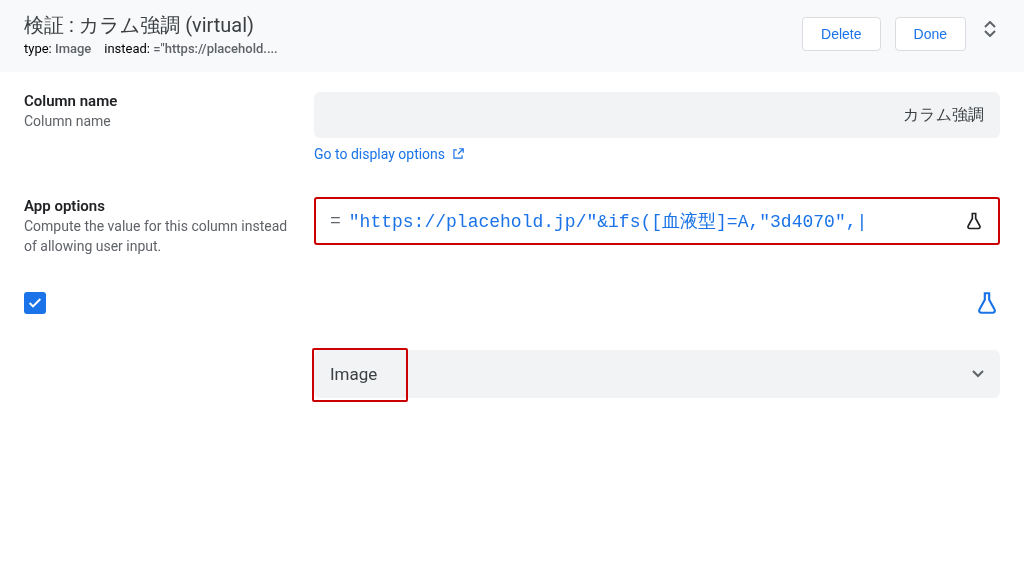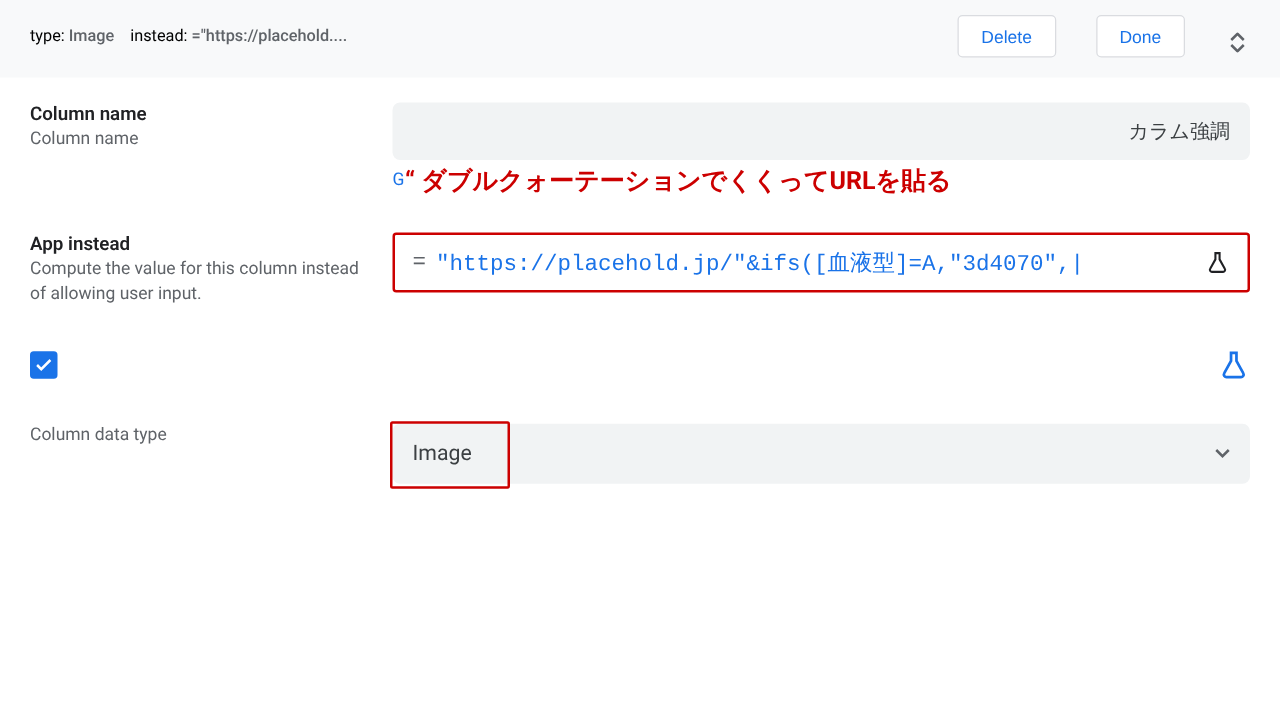--- a/index.html
+++ b/index.html
@@ -25,22 +25,22 @@
     margin-bottom: 2px;
   }
   .header-left .subtitle {
     font-size: 13px;
     color: #80868b;
   }
   .subtitle .lbl { color: #000000; }
   .subtitle .val { color: #5f6368; font-weight: 500; }
   .header-right {
     display: flex;
-    align-items: flex-end;
-    gap: 32px;
+    align-items: flex-start;
+    gap: 14px;
   }
   .btn {
     font-size: 14px;
     font-weight: 500;
     padding: 8px 18px;
     border: 1px solid #dadce0;
     background: #fff;
     border-radius: 4px;
     cursor: pointer;
     color: #1a73e8;
@@ -171,20 +171,21 @@
     pointer-events: none;
     border-radius: 2px;
   }
   svg { display: block; }
 </style>
 </head>
 <body>
 
 <div class="header">
   <div class="header-left">
+    <div class="title">検証 : カラム強調 (virtual)</div>
     <div class="subtitle">
       <span class="lbl">type:</span>
       <span class="val">Image</span>
       &nbsp;&nbsp;
       <span class="lbl">instead:</span>
       <span class="val">="https://placehold....</span>
     </div>
   </div>
   <div class="header-right">
     <button class="btn">Delete</button>
@@ -209,26 +210,25 @@
     </div>
     <div class="right">
       <input class="text-input" value="カラム強調" style="">
       <div class="opts-link">
         <span>Go to display options</span>
         <svg width="14" height="14" viewBox="0 0 24 24">
             <path fill="none" stroke="#1a73e8" stroke-width="2" d="M14 3h7v7M21 3l-9 9M10 5H5v14h14v-5"></path>
           </svg>
       </div>
     </div>
-    <div class="annotation">“ ダブルクォーテーションでくくってURLを貼る</div>
   </div>
 
   <div class="row">
     <div class="left">
-      <div class="field-title">App instead</div>
+      <div class="field-title">App options</div>
       <div class="field-desc">Compute the value for this column instead of allowing user input.</div>
     </div>
     <div class="right">
       <div class="formula-box">
         <span class="eq">=</span>
         <span class="str">"https://placehold.jp/"&amp;ifs([血液型]=A,"3d4070",|</span>
         <span class="beaker">
           <svg width="20" height="20" viewBox="0 0 24 24">
               <path fill="none" stroke="#202124" stroke-width="2" d="M9 3h6M10 3v6l-5 9a2 2 0 0 0 2 3h10a2 2 0 0 0 2-3l-5-9V3"></path>
             </svg>
@@ -247,21 +247,20 @@
       <span class="beaker-lg">
         <svg width="26" height="26" viewBox="0 0 24 24">
             <path fill="none" stroke="#1a73e8" stroke-width="2" d="M9 3h6M10 3v6l-5 9a2 2 0 0 0 2 3h10a2 2 0 0 0 2-3l-5-9V3"></path>
           </svg>
       </span>
     </div>
   </div>
 
   <div class="row" style="margin-bottom:0;">
     <div class="left">
-      <div class="field-desc">Column data type</div>
     </div>
     <div class="right">
       <div class="select-box">
         <div class="sel">
           <span>Image</span>
           <svg width="12" height="8" viewBox="0 0 12 8">
               <path d="M1 1l5 5 5-5" fill="none" stroke="#5f6368" stroke-width="2"></path>
             </svg>
         </div>
         <div class="type-highlight"></div>

